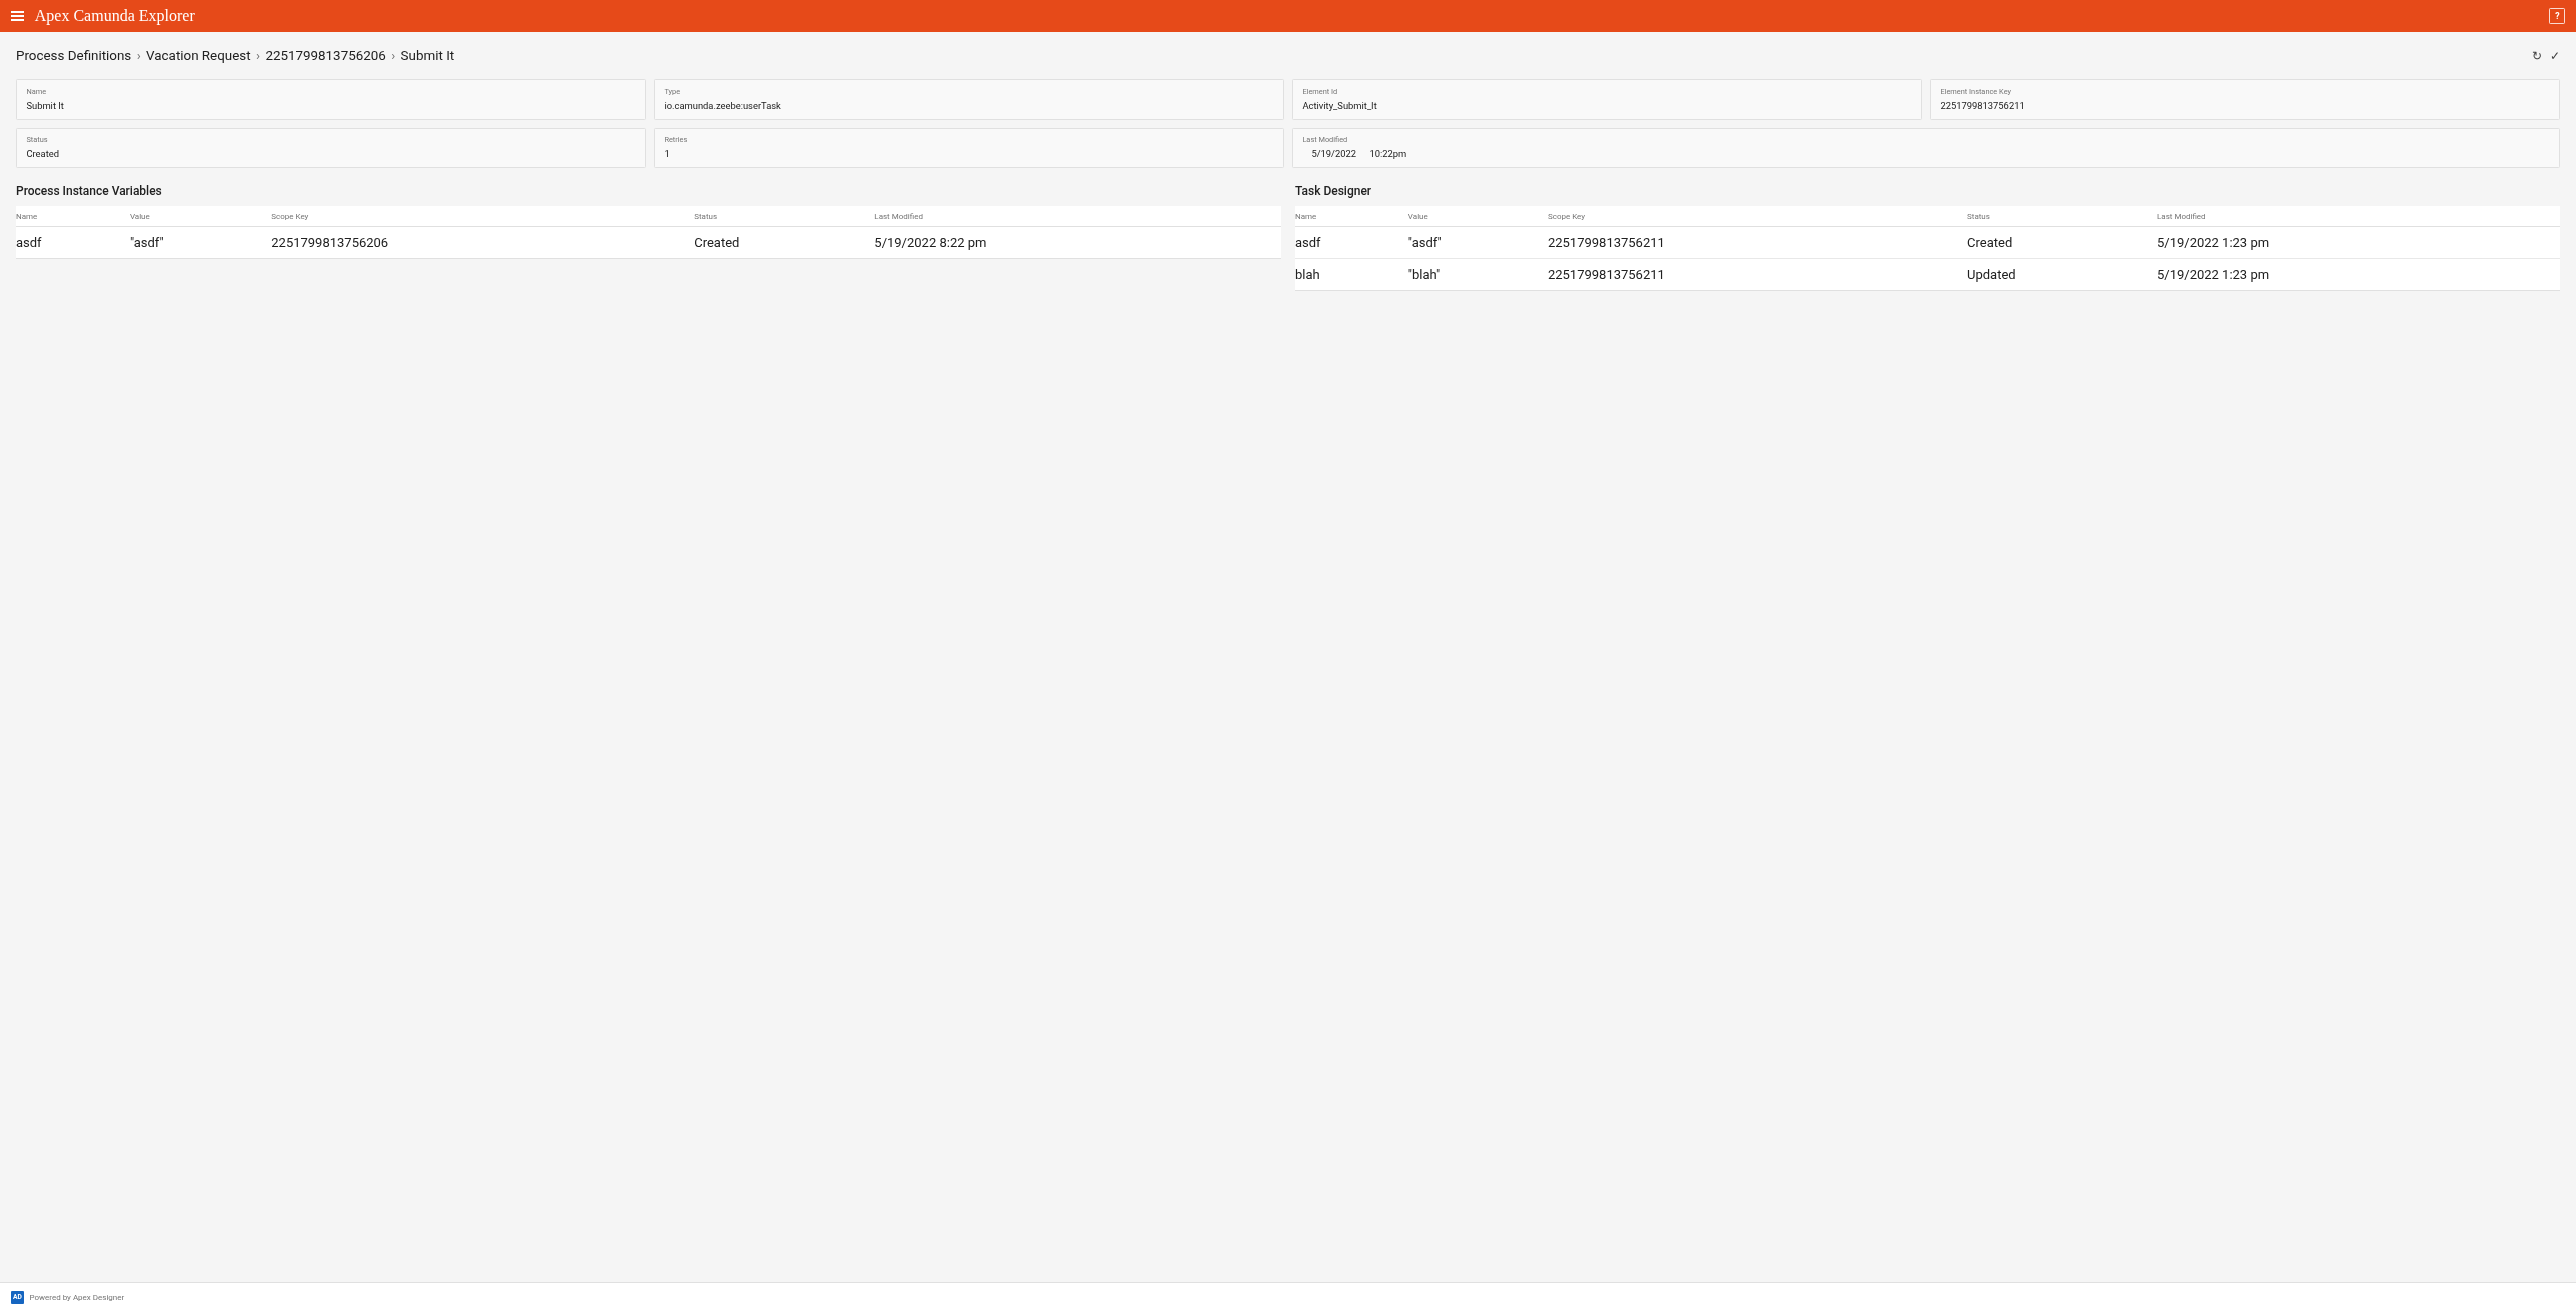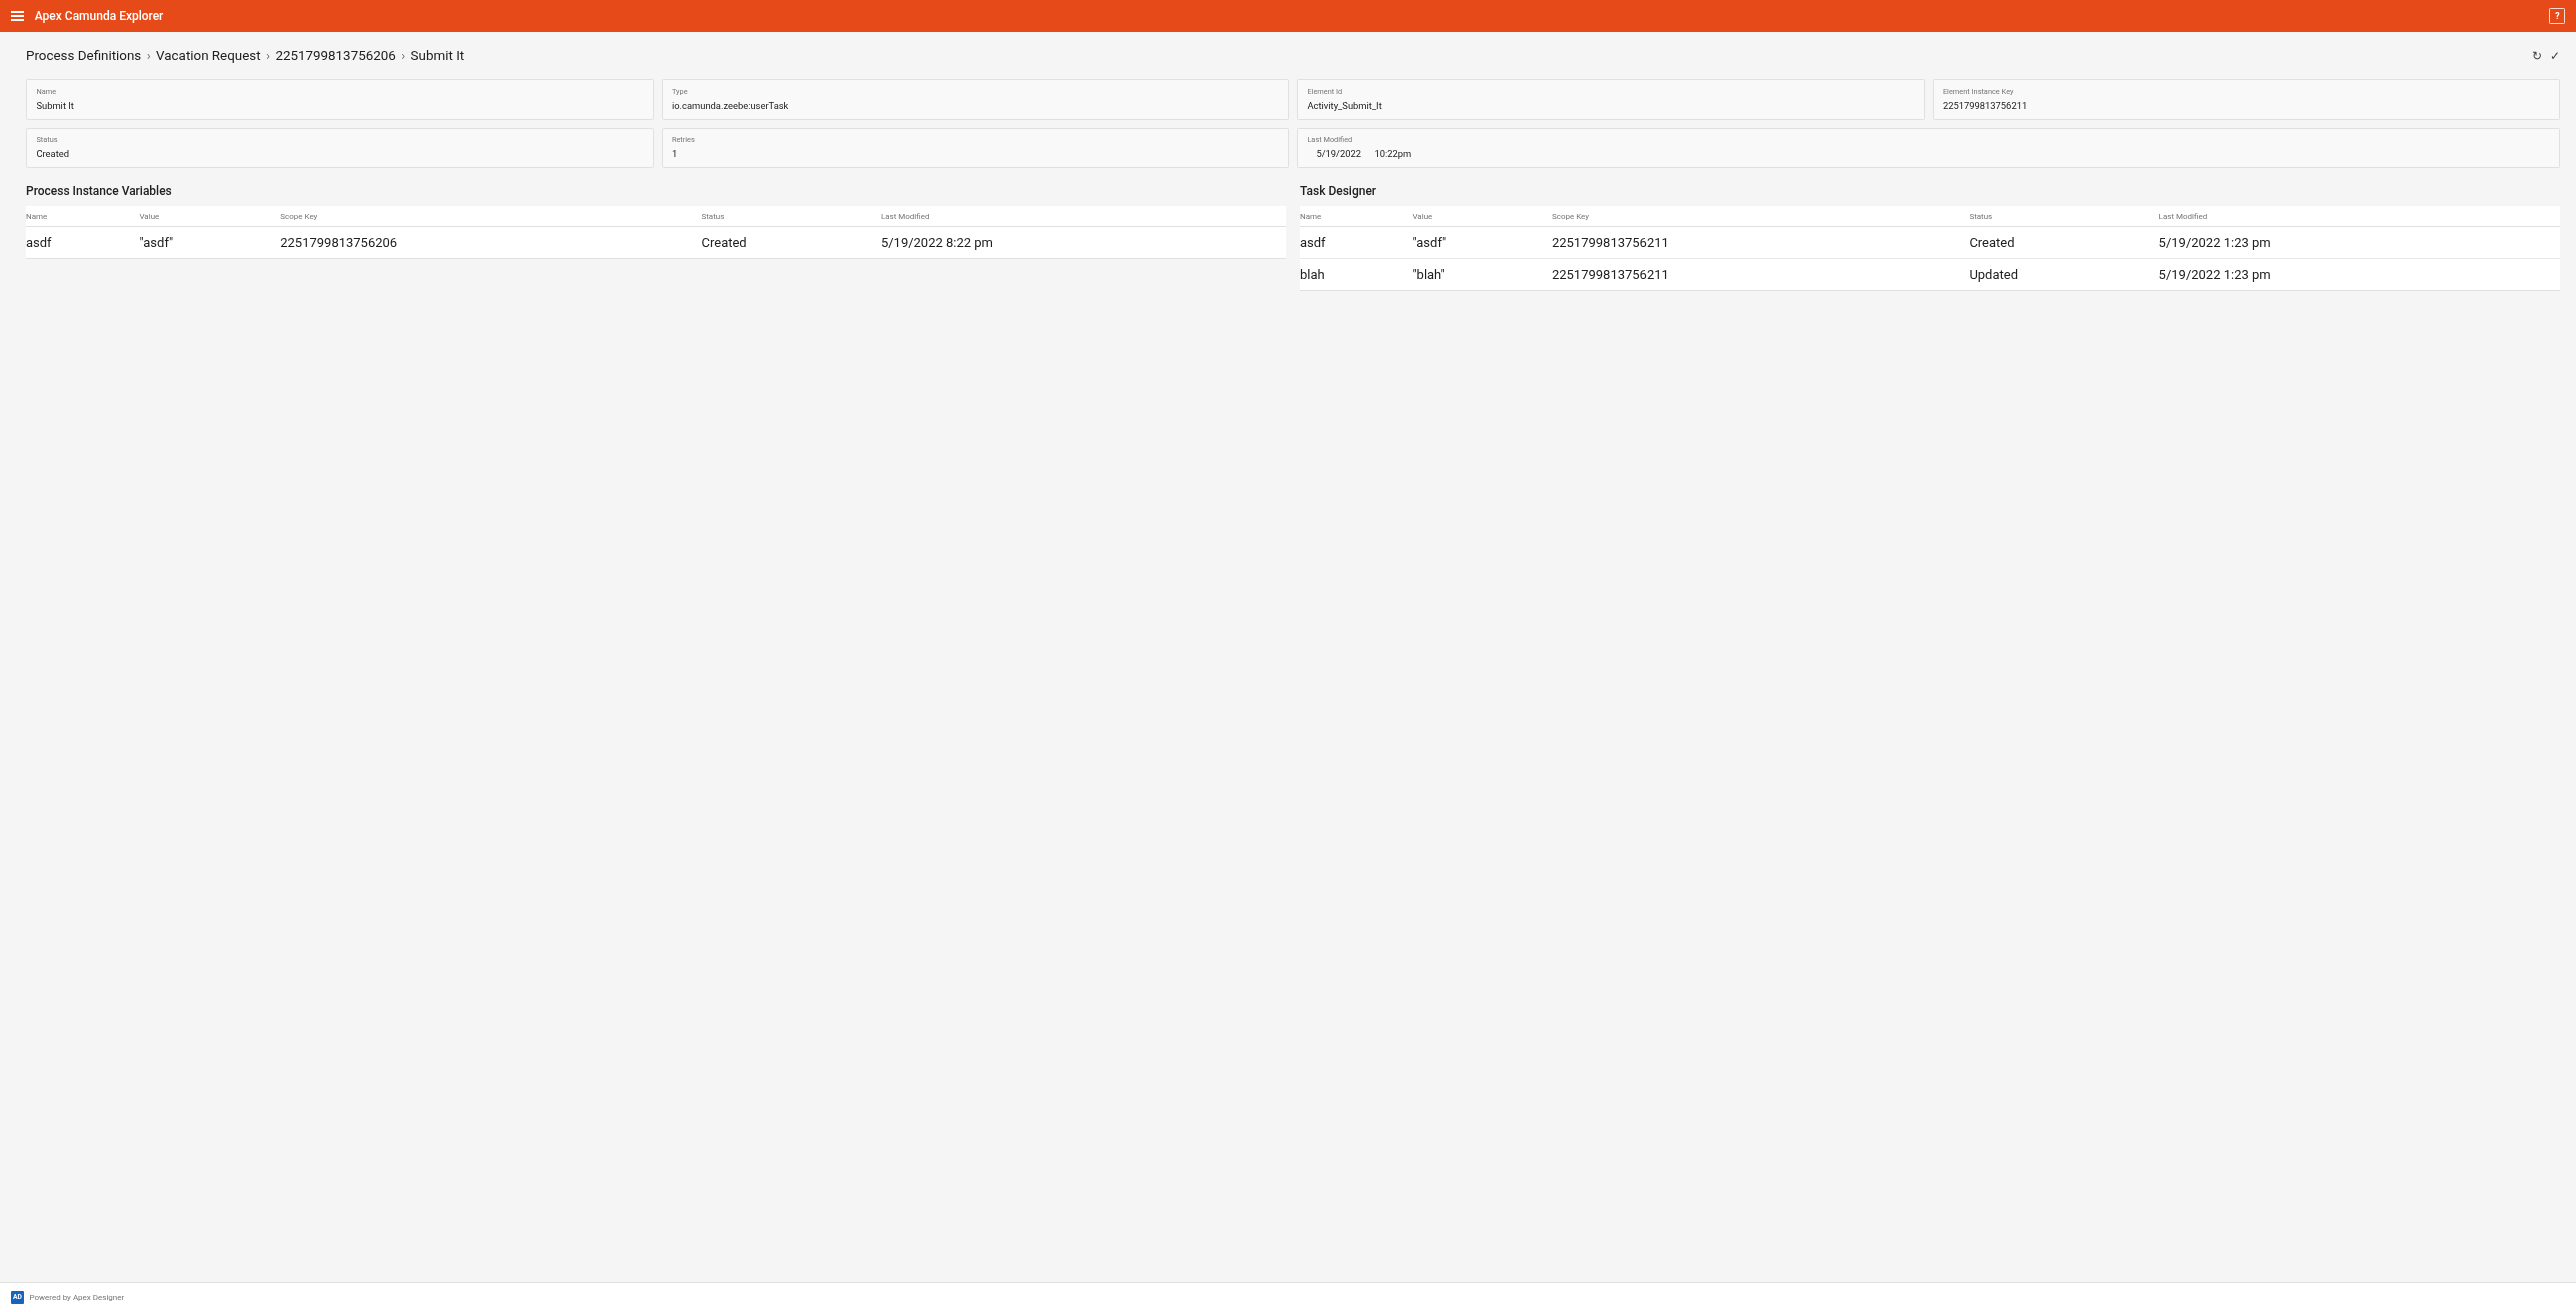--- a/index.html
+++ b/index.html
@@ -40,42 +40,43 @@
     }
 
     .header-menu-icon span {
       display: block;
       width: 13.4px;
       height: 1.3px;
       background: white;
     }
 
     .header-title {
-      font-size: 12px;
+      font-size: 16px;
       font-weight: 500;
       flex: 1;
+      font-family: Liberation Serif, serif;
     }
 
     .header-help-icon {
       width: 16px;
       height: 16px;
       border: 0.7px solid rgba(255,255,255,0.8);
       border-radius: 1.3px;
       display: flex;
       align-items: center;
       justify-content: center;
       font-size: 8.7px;
       font-weight: bold;
       cursor: pointer;
     }
 
     
     .main {
       margin-top: 32px;
-      padding: 16px 16px 54px 26px;
+      padding: 16px 16px 54px 16px;
       background: #f5f5f5;
       min-height: calc(100vh - 32px);
       border-radius: 32px;
     }
 
     
     .breadcrumb {
       display: flex;
       align-items: center;
       font-size: 13.4px;

